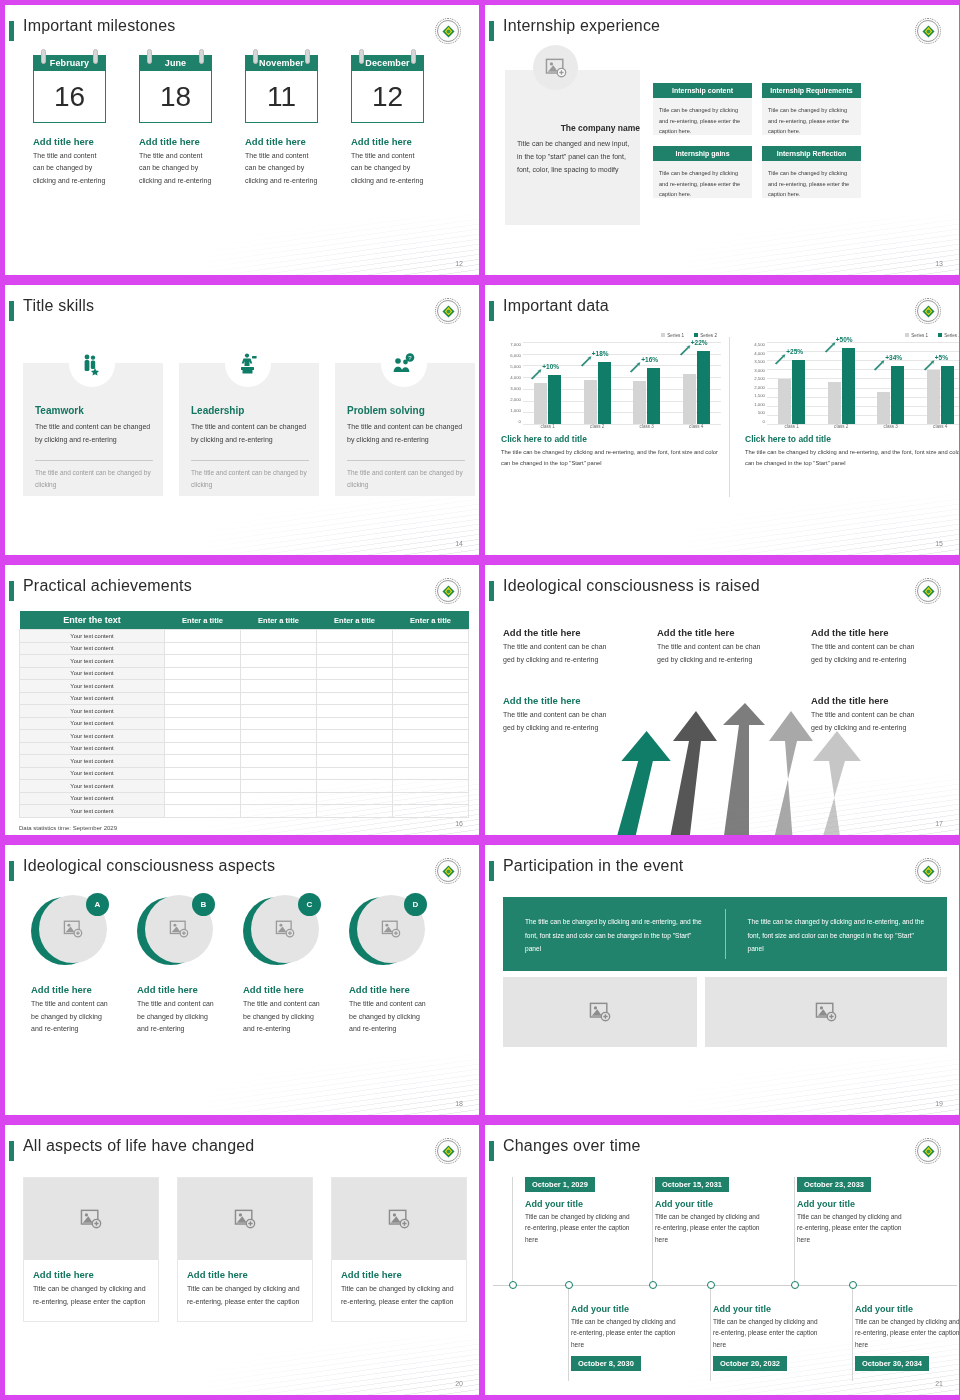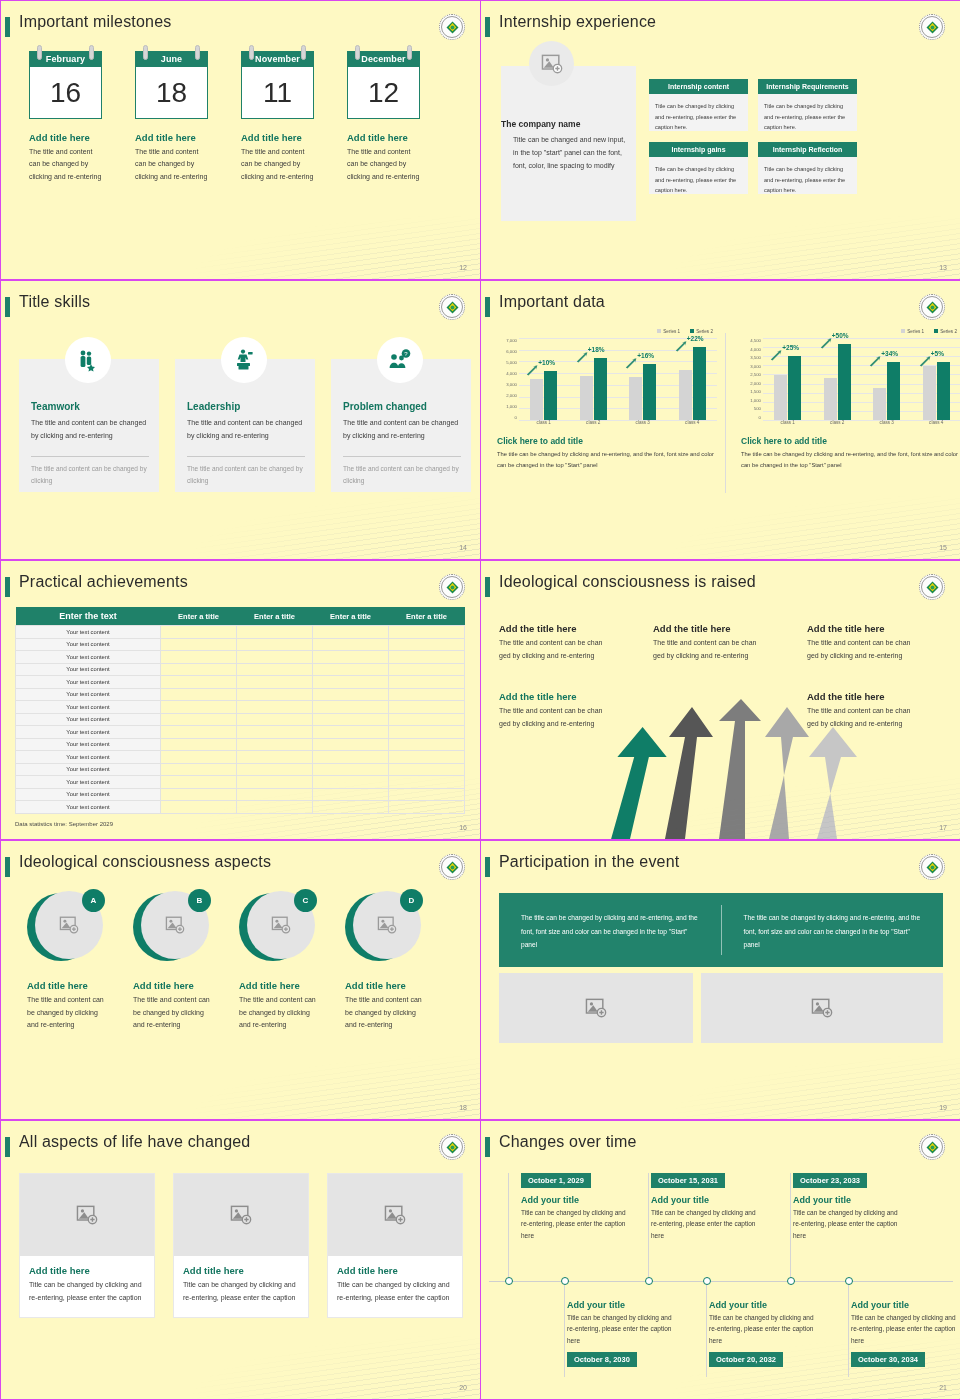--- a/index.html
+++ b/index.html
@@ -11,22 +11,22 @@
   }
   .grid {
     display: grid;
     grid-template-columns: 480px 480px;
     grid-template-rows: repeat(5, 280px);
     width: 960px; height: 1400px;
   }
   .slide {
     position: relative;
     width: 484px; height: 280px;
-    background: #fef9c3;
-    border: 1px solid #d946ef;
+    background: #ffffff;
+    border: 5px solid #d946ef;
     overflow: hidden;
   }
 
   .accent-bar {
     position: absolute; left: 4px; top: 16px;
     width: 5px; height: 20px; background: #1f8169;
   }
   .slide-title {
     position: absolute; left: 18px; top: 12px;
     font-size: 16px; color: #2b2b2b; font-weight: 400;
@@ -67,21 +67,21 @@
     background:#d6d6d6; border:1px solid #bdbdbd; }
   .ring.l { left: 8px; } .ring.r { right: 8px; }
   .cal-title { color:#13755f; font-weight:bold; font-size:9.5px; margin-top:13px; }
   .cal-text { color:#3b3b3b; font-size:7px; line-height:1.75; margin-top:3px; }
 
   
   .comp-box { position:absolute; left:20px; top:65px; width:135px; height:155px;
     background:#f0f0f0; }
   .comp-icon { position:absolute; left:48px; top:40px; width:45px; height:45px;
     border-radius:50%; background:#eaeaea; display:flex; align-items:center; justify-content:center; }
-  .comp-name { position:absolute; left:20px; top:118px; width:135px; text-align:left;
+  .comp-name { position:absolute; left:20px; top:118px; width:135px; text-align:right;
     font-size:8.5px; font-weight:bold; color:#2b2b2b; }
   .comp-text { position:absolute; left:32px; top:133px; width:115px;
     font-size:7px; color:#3b3b3b; line-height:1.85; }
   .ic-grid { position:absolute; left:168px; top:78px; display:grid;
     grid-template-columns: 99px 99px; grid-template-rows: 55px 55px; gap: 8px 10px; }
   .ic-card { width:99px; }
   .ic-head { background:#1f8169; color:#fff; font-size:7px; font-weight:bold;
     text-align:center; padding:4px 0; }
   .ic-body { background:#f3f3f3; font-size:5.6px; color:#3b3b3b;
     padding:7px 6px; line-height:1.9; height:37px; }
@@ -115,21 +115,21 @@
   .bars { position:absolute; left:26px; right:4px; bottom:10px; height:82px;
     display:flex; align-items:flex-end; justify-content:space-around; }
   .bargroup { display:flex; align-items:flex-end; gap:1px; position:relative; }
   .bar { width:13px; }
   .bar.s1 { background:#d4d4d4; }
   .bar.s2 { background:#0f7d67; }
   .pct { position:absolute; font-size:6.5px; font-weight:bold; color:#0f7d67; white-space:nowrap; }
   .arrow-up { position:absolute; width:13px; height:13px; }
   .xlabels { position:absolute; left:26px; right:4px; bottom:0; height:10px;
     display:flex; justify-content:space-around; font-size:4.6px; color:#6a6a6a; }
-  .chart-cap-title { color:#13755f; font-weight:bold; font-size:8.5px; margin-top:6px; padding-left:4px;}
+  .chart-cap-title { color:#13755f; font-weight:bold; font-size:8.5px; margin-top:0; padding-left:4px;}
   .chart-cap-text { font-size:5.8px; color:#3b3b3b; line-height:1.9; margin-top:3px; padding-left:4px;}
 
   
   .tbl { position:absolute; left:14px; top:46px; width:450px; border-collapse:collapse;padding-left:40px; }
   .tbl th { background:#1f8169; color:#fff; font-size:7.5px; font-weight:bold;
     padding:4px 0; text-align:center; }
   .tbl th.first { font-size:9px; }
   .tbl td { border:1px solid #e2e2e2; height:12.5px; font-size:5.8px; color:#333;
     text-align:center; }
   .tbl td.first { background:#f5f5f5; width:145px; }
@@ -355,21 +355,21 @@
         <div class="ss-icon">
           <svg width="24" height="24" viewBox="0 0 24 24" fill="#0f7d67">
               <circle cx="6" cy="9" r="2.8"></circle>
               <path d="M1.6 20c0-3.2 2-5.2 4.4-5.2S10.4 16.8 10.4 20z"></path>
               <circle cx="13.5" cy="10" r="2.4"></circle>
               <path d="M9.6 20c0-2.9 1.8-4.7 3.9-4.7s3.9 1.8 3.9 4.7z"></path>
               <circle cx="18" cy="5.5" r="4.3"></circle>
               <text x="18" y="8.2" font-size="6" fill="#fff" text-anchor="middle" font-family="Liberation Sans">?</text>
             </svg>
         </div>
-        <div class="ss-title">Problem changed</div>
+        <div class="ss-title">Problem solving</div>
         <div class="ss-text">The title and content can be changed by clicking and re-entering</div>
         <div class="ss-rule"></div>
         <div class="ss-sub">The title and content can be changed by clicking</div>
       </div>
     </div>
     <div class="page-num">14</div>
   </div>
 
   <div class="slide">
     <div class="accent-bar"></div>

